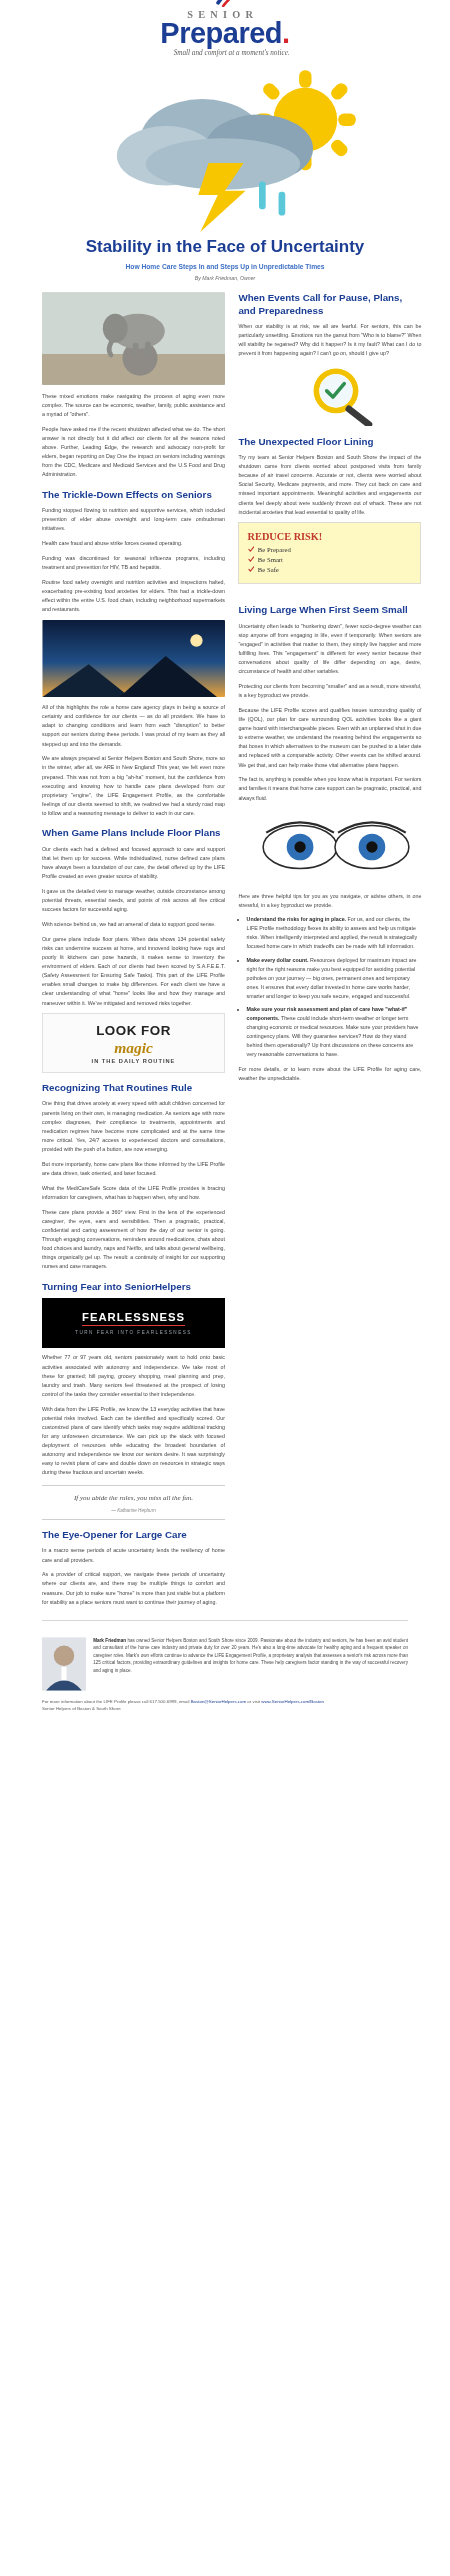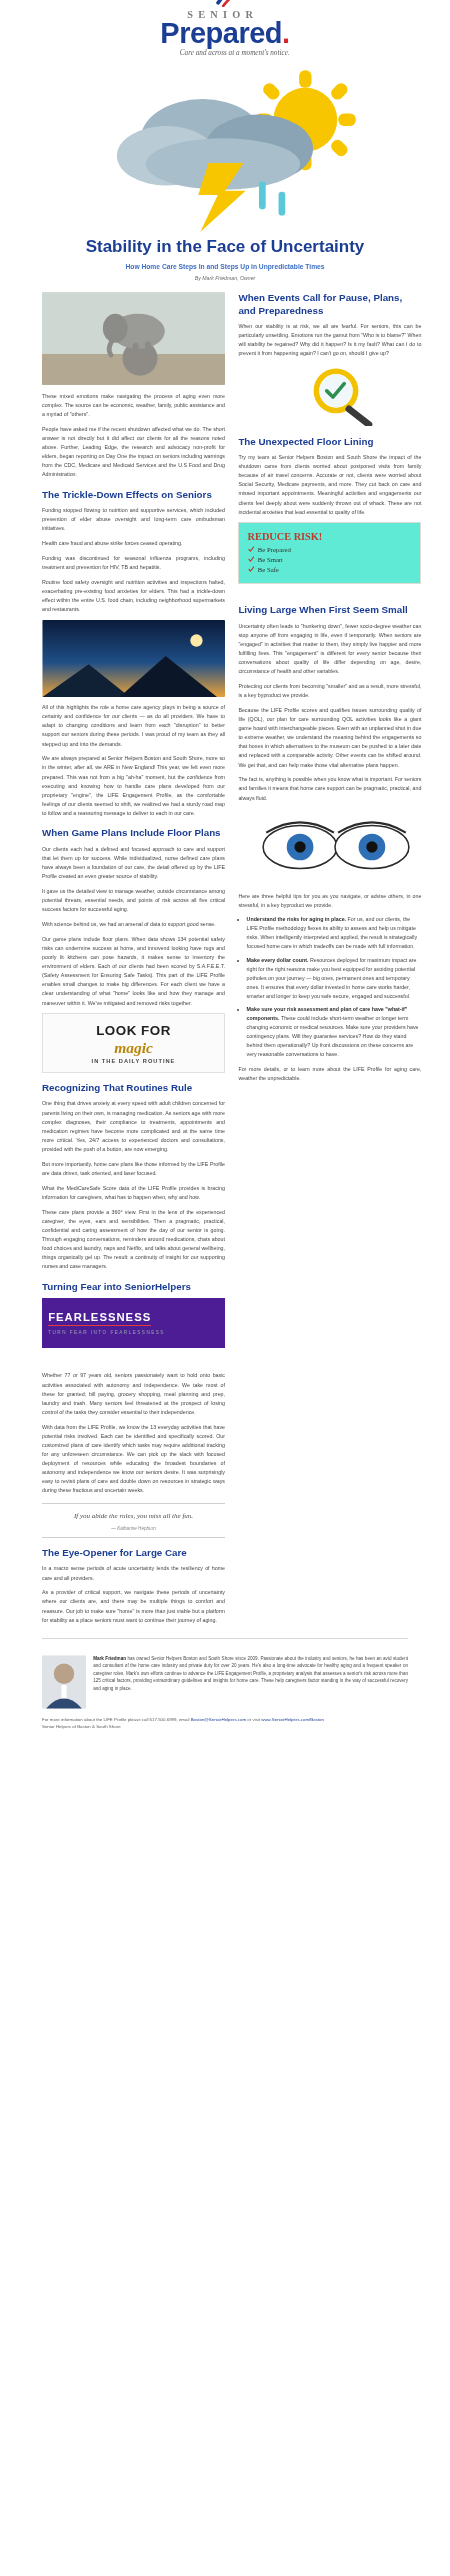--- a/index.html
+++ b/index.html
@@ -161,41 +161,41 @@
     padding: 8.2px 5.2px;
     text-align: center;
   }
   .routine-card .l1 { font-family: "Liberation Sans", sans-serif; font-weight: bold; font-size: 13.4px; color: #222; letter-spacing: 0.5px; }
   .routine-card .l2 { font-family: "Liberation Serif", serif; font-style: italic; font-size: 15.5px; color: #b8860b; margin: 1px 0; font-weight: bold; }
   .routine-card .l3 { font-size: 5.7px; letter-spacing: 1px; color: #444; font-weight: bold; }
 
   .reduce-risk {
     width: 100%;
     margin-bottom: 20px;
-    background: #5eead4;
+    background: #fef9c3;
     border: 0.5px solid #dcdcd4;
     padding: 7.2px 8.2px;
   }
   .reduce-risk .rr-title {
     font-family: "Liberation Serif", serif;
     font-weight: bold;
     font-size: 10.3px;
     color: #c0392b;
     margin-bottom: 4.1px;
   }
   .rr-item { display: flex; align-items: center; gap: 3.6px; margin: 3.1px 0; }
   .rr-check { width: 6.7px; height: 6.7px; flex: none; }
   .rr-item span { font-family: "Liberation Serif", serif; font-size: 6.7px; color: #333; }
 
   .fear-box {
     width: 100%;
-    margin-bottom: 23px;
-    background: #4c1d95;
+    margin-bottom: 5px;
+    background: #000000;
     padding: 13.4px 6.2px;
-    text-align: left;
+    text-align: center;
   }
   .fear-box .word {
     color: #ffffff;
     font-weight: bold;
     font-size: 11.3px;
     letter-spacing: 1px;
     border-bottom: 1.5px solid #e03b3b;
     display: inline-block;
     padding-bottom: 1.5px;
   }
@@ -209,21 +209,21 @@
   <div class="header">
     <div class="logo-wrap">
       <div class="logo-swoosh">
         <svg class="swoosh-svg" width="77" height="36" viewBox="0 0 150 70">
           <path d="M4 62 C 40 10, 100 2, 146 6" stroke="#1b3e94" stroke-width="7" fill="none" stroke-linecap="round"></path>
           <path d="M14 68 C 50 22, 104 14, 148 18" stroke="#d9242a" stroke-width="5" fill="none" stroke-linecap="round"></path>
         </svg>
       </div>
       <div class="logo-senior">SENIOR</div>
       <div class="logo-helpers"><span>Prepared</span><span class="dot">.</span></div>
-      <div class="logo-tag">Care and across at a moment's notice.</div>
+      <div class="logo-tag">Small and comfort at a moment's notice.</div>
     </div>
   </div>
 
   <div class="hero">
     <svg width="450" height="170" viewBox="0 0 874 330">
       <rect x="0" y="0" width="874" height="330" fill="#ffffff"></rect>
 
       <g fill="#f7c600">
         <circle cx="560" cy="112" r="62"></circle>
         <rect x="548" y="16" width="24" height="34" rx="11"></rect>

